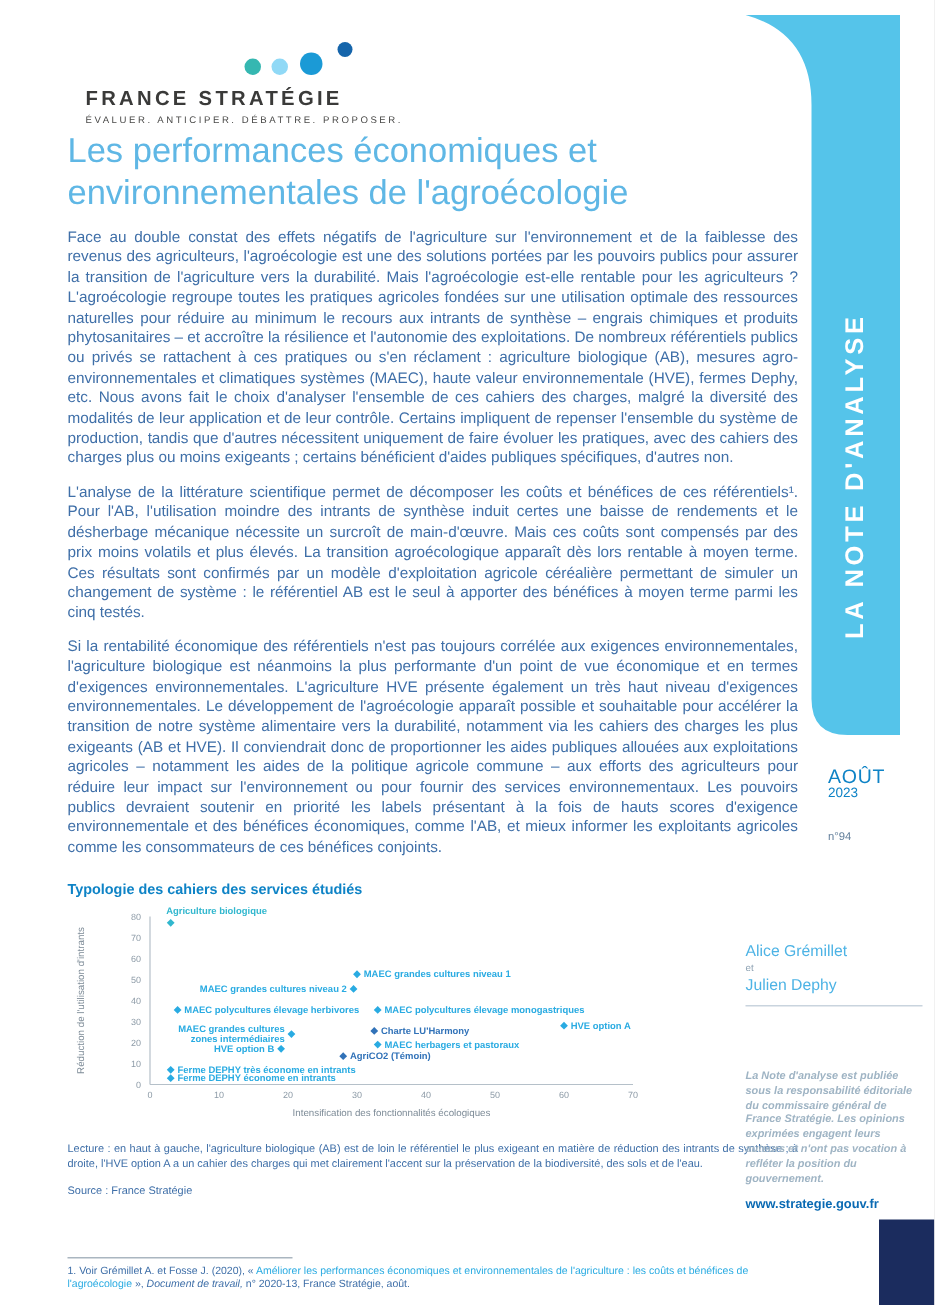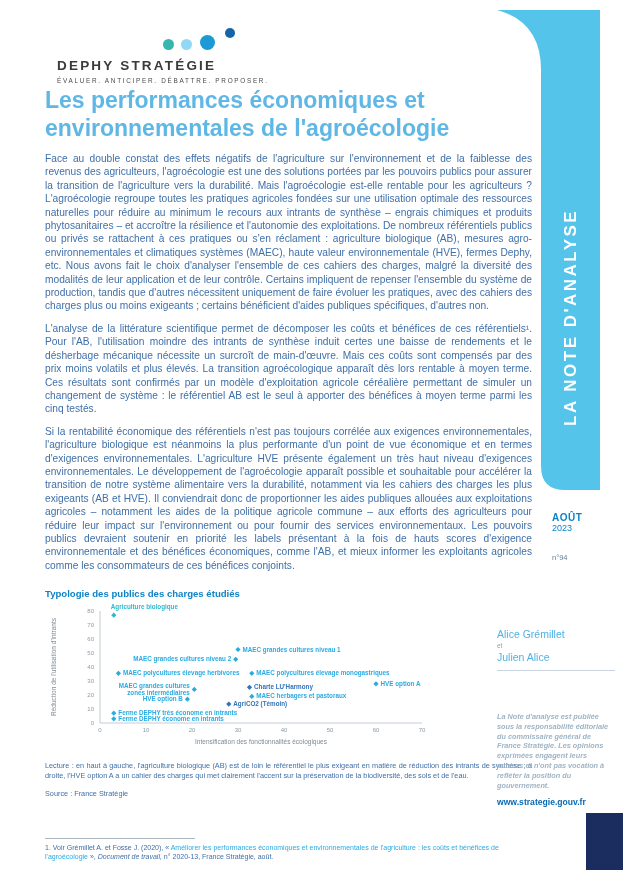--- a/index.html
+++ b/index.html
@@ -19,26 +19,26 @@
   .tagline{font-size:6.4px;letter-spacing:1.7px;color:#4a4a49;margin-top:4px;}
   
   .ribbon-svg{position:absolute;top:10px;right:23px;}
   .ribbon-text{
     position:absolute;top:158px;right:23px;width:59px;height:318px;
     display:flex;align-items:center;justify-content:center;
     writing-mode:vertical-rl;transform:rotate(180deg);
     color:#ffffff;font-size:17px;font-weight:600;letter-spacing:2.5px;white-space:nowrap;
   }
   .issue{position:absolute;left:552px;top:512px;color:#0e83c6;line-height:11px;}
-  .issue .month{font-weight:bold;font-size:10px;letter-spacing:0.5px;}
+  .issue .month{font-weight:normal;font-size:13px;letter-spacing:0.5px;}
   .issue .year{font-size:9px;}
   .issue .num{font-size:7.5px;color:#64809c;margin-top:18px;}
   
   .main{position:absolute;left:45px;top:86px;width:487px;}
-  .title{font-size:23px;line-height:28px;font-weight:700;color:#5fb7e5;margin:0 0 10px 0;}
+  .title{font-size:23px;line-height:28px;font-weight:400;color:#5fb7e5;margin:0 0 10px 0;}
   .body-par{font-size:10.2px;line-height:13.4px;text-align:justify;color:#3f6fa8;margin:0 0 9px 0;}
   .chart-h{font-size:9.6px;font-weight:bold;color:#0e83c6;margin:16px 0 4px 0;}
   .chart-svg{display:block;}
   .tick{font-size:6px;fill:#8d9ba7;}
   .axlabel{font-size:6.5px;fill:#7d8b97;}
   .axis{stroke:#b5c0c9;stroke-width:0.8;}
   .ptlabel{font-size:6.3px;font-weight:bold;}
   .lecture{font-size:7.3px;line-height:9.7px;text-align:justify;color:#3f6fa8;margin-top:8px;}
   .source{font-size:7.3px;color:#3f6fa8;margin-top:8px;}
   
@@ -62,21 +62,21 @@
 
 <div class="page">
 
   <div class="logo">
     <div class="logo-dots">
       <span class="dot dot1"></span>
       <span class="dot dot2"></span>
       <span class="dot dot3"></span>
       <span class="dot dot4"></span>
     </div>
-    <div class="brand">DEPHY STRATÉGIE</div>
+    <div class="brand">FRANCE STRATÉGIE</div>
     <div class="tagline">ÉVALUER. ANTICIPER. DÉBATTRE. PROPOSER.</div>
   </div>
 
   <svg class="ribbon-svg" width="103" height="480">
     <path d="M0,0 L103,0 L103,480 L68,480 Q44,480 44,456 L44,60 Q44,12 0,0 Z" fill="#55c4ea"></path>
   </svg>
   <div class="ribbon-text">LA NOTE D'ANALYSE</div>
 
   <div class="issue">
     <div class="month">AOÛT</div>
@@ -86,21 +86,21 @@
 
   <div class="main">
     <h1 class="title">
       <span>Les performances économiques et</span><br>
       <span>environnementales de l'agroécologie</span>
     </h1>
     <p class="body-par">Face au double constat des effets négatifs de l'agriculture sur l'environnement et de la faiblesse des revenus des agriculteurs, l'agroécologie est une des solutions portées par les pouvoirs publics pour assurer la transition de l'agriculture vers la durabilité. Mais l'agroécologie est-elle rentable pour les agriculteurs ? L'agroécologie regroupe toutes les pratiques agricoles fondées sur une utilisation optimale des ressources naturelles pour réduire au minimum le recours aux intrants de synthèse – engrais chimiques et produits phytosanitaires – et accroître la résilience et l'autonomie des exploitations. De nombreux référentiels publics ou privés se rattachent à ces pratiques ou s'en réclament : agriculture biologique (AB), mesures agro-environnementales et climatiques systèmes (MAEC), haute valeur environnementale (HVE), fermes Dephy, etc. Nous avons fait le choix d'analyser l'ensemble de ces cahiers des charges, malgré la diversité des modalités de leur application et de leur contrôle. Certains impliquent de repenser l'ensemble du système de production, tandis que d'autres nécessitent uniquement de faire évoluer les pratiques, avec des cahiers des charges plus ou moins exigeants ; certains bénéficient d'aides publiques spécifiques, d'autres non.</p>
     <p class="body-par">L'analyse de la littérature scientifique permet de décomposer les coûts et bénéfices de ces référentiels¹. Pour l'AB, l'utilisation moindre des intrants de synthèse induit certes une baisse de rendements et le désherbage mécanique nécessite un surcroît de main-d'œuvre. Mais ces coûts sont compensés par des prix moins volatils et plus élevés. La transition agroécologique apparaît dès lors rentable à moyen terme. Ces résultats sont confirmés par un modèle d'exploitation agricole céréalière permettant de simuler un changement de système : le référentiel AB est le seul à apporter des bénéfices à moyen terme parmi les cinq testés.</p>
     <p class="body-par">Si la rentabilité économique des référentiels n'est pas toujours corrélée aux exigences environnementales, l'agriculture biologique est néanmoins la plus performante d'un point de vue économique et en termes d'exigences environnementales. L'agriculture HVE présente également un très haut niveau d'exigences environnementales. Le développement de l'agroécologie apparaît possible et souhaitable pour accélérer la transition de notre système alimentaire vers la durabilité, notamment via les cahiers des charges les plus exigeants (AB et HVE). Il conviendrait donc de proportionner les aides publiques allouées aux exploitations agricoles – notamment les aides de la politique agricole commune – aux efforts des agriculteurs pour réduire leur impact sur l'environnement ou pour fournir des services environnementaux. Les pouvoirs publics devraient soutenir en priorité les labels présentant à la fois de hauts scores d'exigence environnementale et des bénéfices économiques, comme l'AB, et mieux informer les exploitants agricoles comme les consommateurs de ces bénéfices conjoints.</p>
 
-    <div class="chart-h">Typologie des publics des charges étudiés</div>
+    <div class="chart-h">Typologie des cahiers des services étudiés</div>
     <svg class="chart-svg" id="chart" width="445" height="150">
         <line class="axis" x1="55" y1="120" x2="377" y2="120"></line>
         <line class="axis" x1="55" y1="120" x2="55" y2="8"></line>
         <text class="tick" x="55" y="129" text-anchor="middle">0</text>
         <text class="tick" x="101" y="129" text-anchor="middle">10</text>
         <text class="tick" x="147" y="129" text-anchor="middle">20</text>
         <text class="tick" x="193" y="129" text-anchor="middle">30</text>
         <text class="tick" x="239" y="129" text-anchor="middle">40</text>
         <text class="tick" x="285" y="129" text-anchor="middle">50</text>
         <text class="tick" x="331" y="129" text-anchor="middle">60</text>
@@ -151,21 +151,21 @@
     </div>
     <div class="source">Source : France Stratégie</div>
   </div>
 
   <div class="foot-rule"></div>
   <div class="footnote"><span>1. Voir Grémillet A. et Fosse J. (2020), « </span><a href="#" class="fn-link">Améliorer les performances économiques et environnementales de l'agriculture : les coûts et bénéfices de l'agroécologie</a><span> », </span><span class="fn-it">Document de travail,</span><span> n° 2020-13, France Stratégie, août.</span></div>
 
   <div class="authors">
     <div class="author">Alice Grémillet</div>
     <div class="author-sep">et</div>
-    <div class="author">Julien Alice</div>
+    <div class="author">Julien Dephy</div>
     <hr class="author-rule">
   </div>
 
   <div class="editorial">La Note d'analyse est publiée sous la responsabilité éditoriale du commissaire général de France Stratégie. Les opinions exprimées engagent leurs auteurs et n'ont pas vocation à refléter la position du gouvernement.</div>
 
   <a class="website" href="#">www.strategie.gouv.fr</a>
 
   <div class="corner"></div>
 </div>
 

